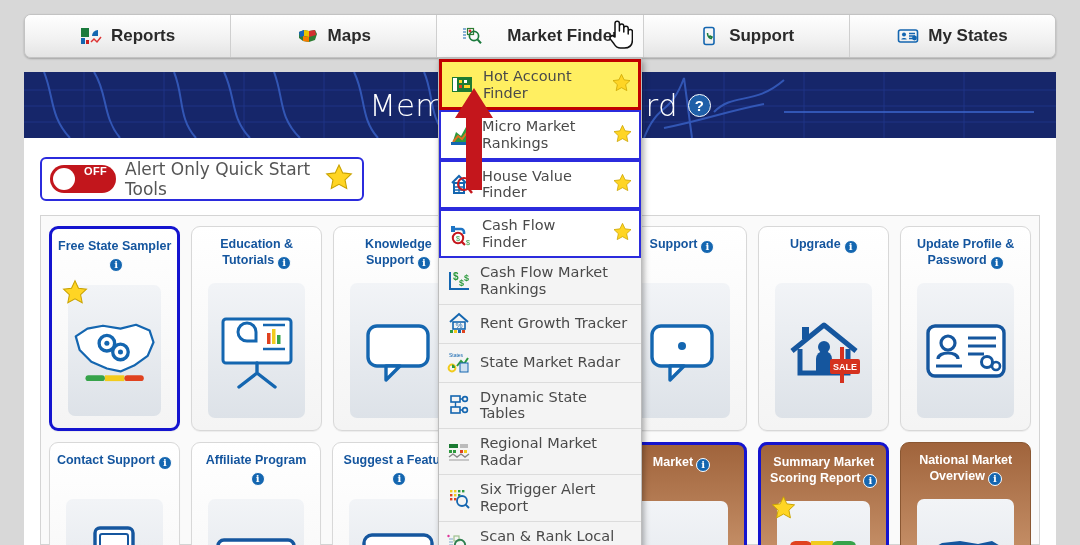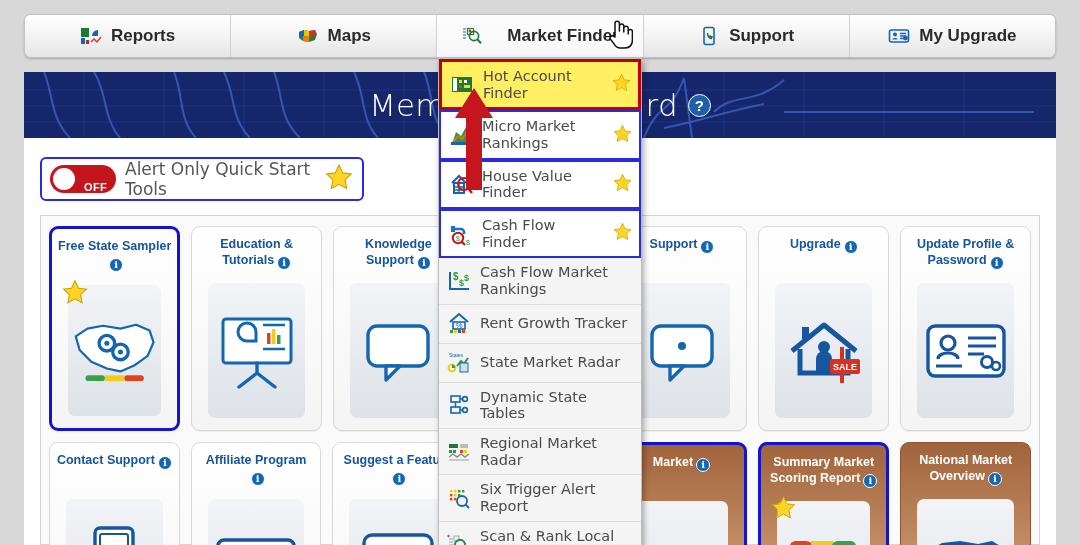--- a/index.html
+++ b/index.html
@@ -68,21 +68,21 @@
   
   #toggle-wrap{
     position:absolute; left:16px; top:19px;
     width:324px; height:44px;
     border:2px solid #2b2bdd; border-radius:6px;
     background:#fff;
     display:flex; align-items:center; padding:0 8px; gap:9px;
   }
   .switch{
     width:66px;height:28px;border-radius:14px;background:#c2161c;
-    display:flex;align-items:flex-end;justify-content:flex-end;
+    display:flex;align-items:flex-start;justify-content:flex-end;
     padding:0 9px 0 3px; position:relative; flex:none;
   }
   .switch .knob{ width:22px;height:22px;border-radius:50%;background:#fff;position:absolute;left:3px;top:3px;}
   .switch .lbl{ color:#fff;font-size:11px;font-weight:bold;letter-spacing:.3px;}
   #toggle-text{ font-size:17px;color:#555; font-family:"DejaVu Sans",sans-serif;}
   .star{ flex:none; }
 
   
   #cardpanel{
     position:absolute; left:16px; top:77px; width:1000px; height:330px;
@@ -218,21 +218,21 @@
   <div class="navtab">
     <span class="navicon">
       <svg viewBox="0 0 22 20">
           <rect x="1.5" y="4" width="19" height="12" rx="2" fill="none" stroke="#1466b0" stroke-width="1.6"></rect>
           <circle cx="7" cy="8.6" r="2" fill="#1466b0"></circle>
           <path d="M4.3 13.5 c0-2 5.4-2 5.4 0Z" fill="#1466b0"></path>
           <path d="M12 7.5h6M12 10h6M12 12.5h4" stroke="#1466b0" stroke-width="1.3"></path>
           <circle cx="17.5" cy="12" r="2.4" fill="#1466b0"></circle>
         </svg>
     </span>
-    <span>My Upgrade</span>
+    <span>My States</span>
   </div>
 </div>
 
 <div id="banner">
   <svg viewBox="0 0 1032 66" preserveAspectRatio="none">
     <g stroke="#22398f" stroke-width="1" fill="none" opacity=".75">
       <path d="M0 18 H1032 M0 34 H1032 M0 50 H1032"></path>
       <path d="M60 0 V66 M140 0 V66 M220 0 V66 M300 0 V66 M380 0 V66 M460 0 V66 M540 0 V66 M620 0 V66 M700 0 V66 M780 0 V66 M860 0 V66 M940 0 V66"></path>
     </g>
     <g stroke="#3a63c8" stroke-width="2" fill="none" opacity=".8">

